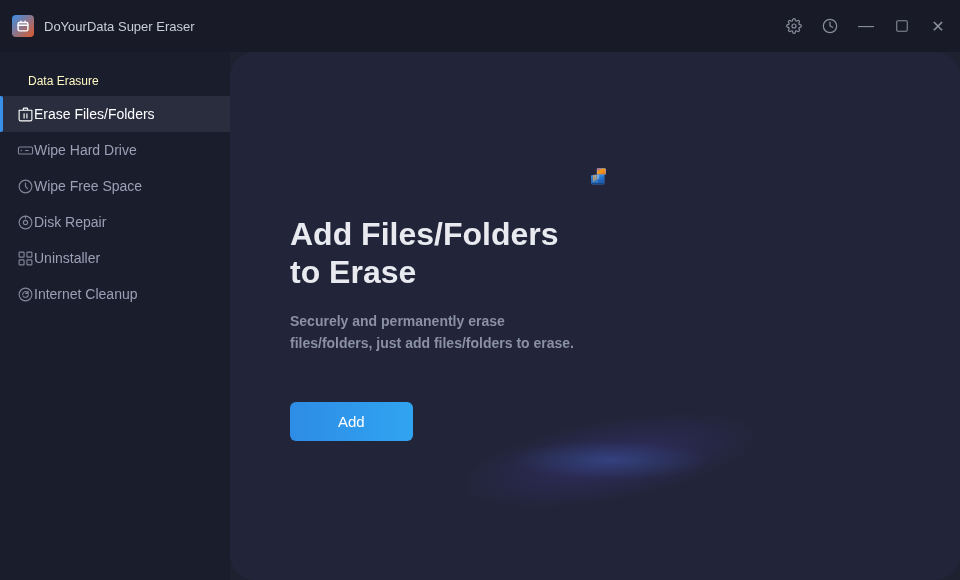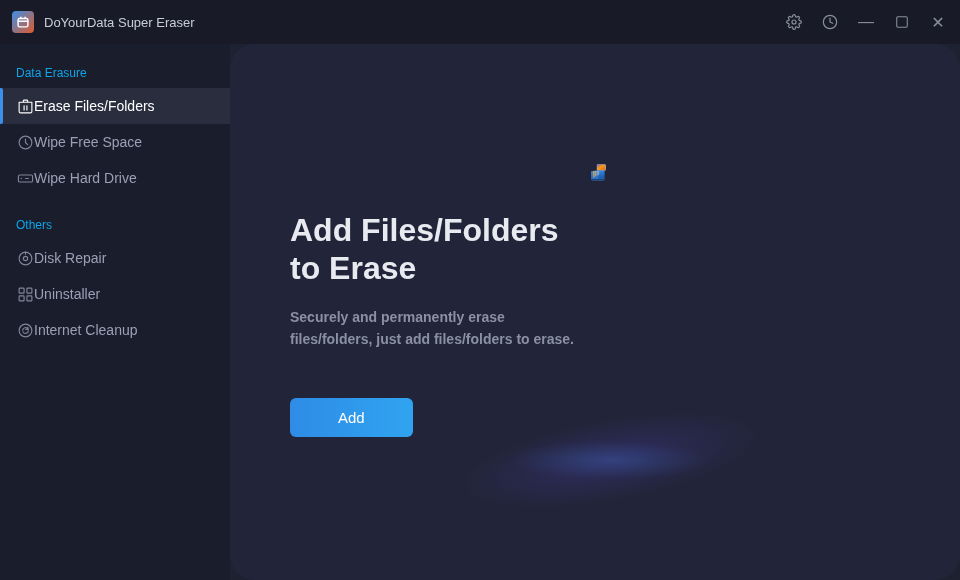--- a/index.html
+++ b/index.html
@@ -14,21 +14,21 @@
       display: flex;
       flex-direction: column;
     }
 
     
     .titlebar {
       display: flex;
       align-items: center;
       justify-content: space-between;
       background: #181b27;
-      height: 44px;
+      height: 52px;
       padding: 0 12px;
       flex-shrink: 0;
     }
 
     .titlebar-left {
       display: flex;
       align-items: center;
       gap: 10px;
     }
 
@@ -82,22 +82,22 @@
       width: 230px;
       background: #1a1d2b;
       display: flex;
       flex-direction: column;
       padding: 16px 0;
       flex-shrink: 0;
     }
 
     .sidebar-section-label {
       font-size: 12px;
-      color: #0ea5e9;
-      padding: 6px 16px 8px 16px;
+      color: #fef9c3;
+      padding: 6px 16px 8px 28px;
       text-transform: none;
       letter-spacing: 0;
     }
 
     .sidebar-item {
       display: flex;
       align-items: center;
       padding: 9px 16px;
       cursor: pointer;
       font-size: 14px;
@@ -278,39 +278,38 @@
         <svg viewBox="0 0 24 24">
           <path d="M3 6h18M3 6v13a2 2 0 002 2h14a2 2 0 002-2V6M9 6V4a1 1 0 011-1h4a1 1 0 011 1v2M10 11v6M14 11v6"></path>
         </svg>
       </span>
       <span>Erase Files/Folders</span>
     </div>
 
     <div class="sidebar-item">
       <span class="sidebar-icon">
         <svg viewBox="0 0 24 24">
-          <circle cx="12" cy="12" r="9"></circle>
-          <polyline points="12 7 12 12 15 15"></polyline>
-        </svg>
-      </span>
-      <span>Wipe Free Space</span>
-    </div>
-
-    <div class="sidebar-item">
-      <span class="sidebar-icon">
-        <svg viewBox="0 0 24 24">
           <rect x="2" y="7" width="20" height="10" rx="2"></rect>
           <line x1="6" y1="12" x2="6.01" y2="12" stroke-width="2"></line>
           <path d="M12 12h4"></path>
         </svg>
       </span>
       <span>Wipe Hard Drive</span>
     </div>
 
-    <div class="sidebar-section-label" style="margin-top: 16px;">Others</div>
+    <div class="sidebar-item">
+      <span class="sidebar-icon">
+        <svg viewBox="0 0 24 24">
+          <circle cx="12" cy="12" r="9"></circle>
+          <polyline points="12 7 12 12 15 15"></polyline>
+        </svg>
+      </span>
+      <span>Wipe Free Space</span>
+    </div>
+
 
     <div class="sidebar-item">
       <span class="sidebar-icon">
         <svg viewBox="0 0 24 24">
           <circle cx="12" cy="12" r="9"></circle>
           <circle cx="12" cy="12" r="3"></circle>
           <line x1="12" y1="3" x2="12" y2="6"></line>
         </svg>
       </span>
       <span>Disk Repair</span>

